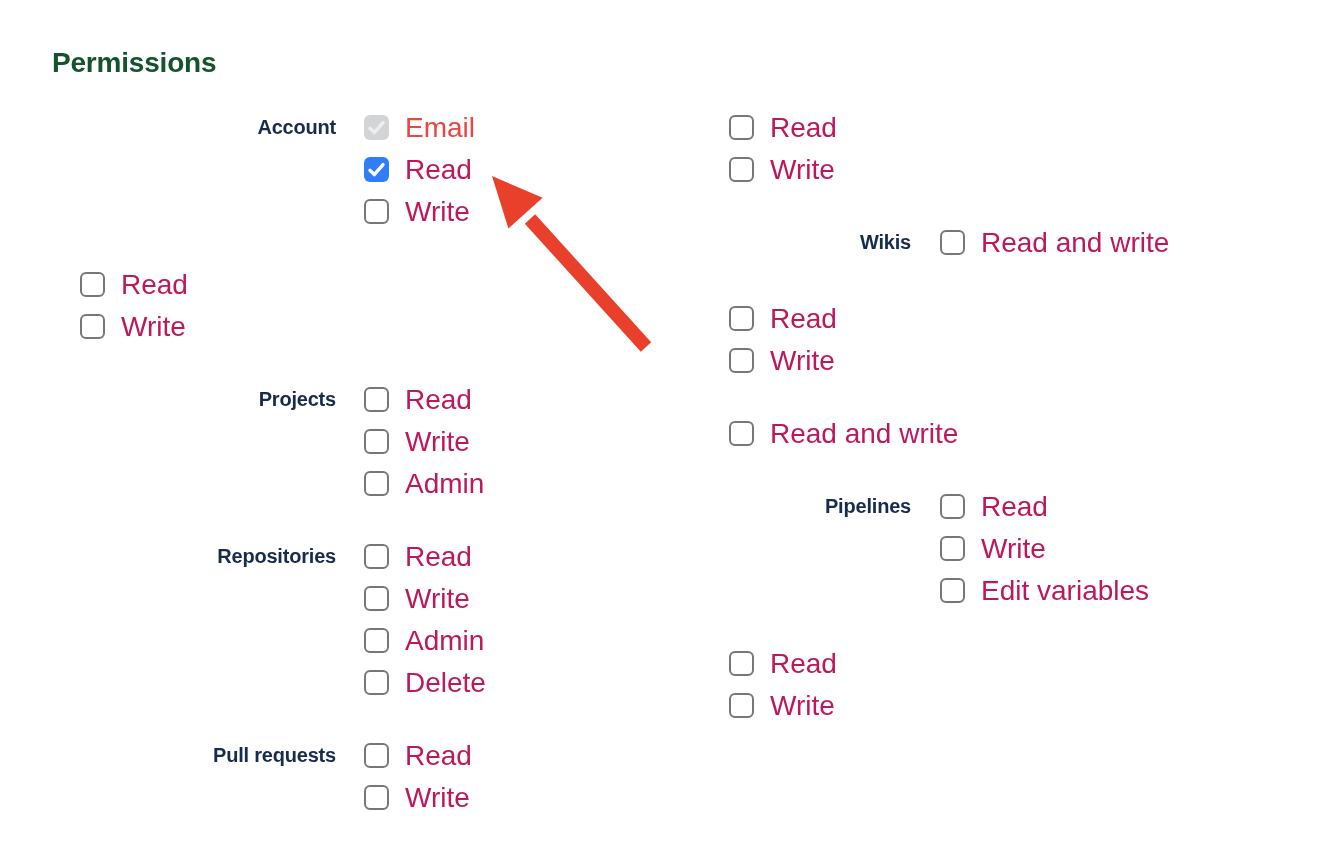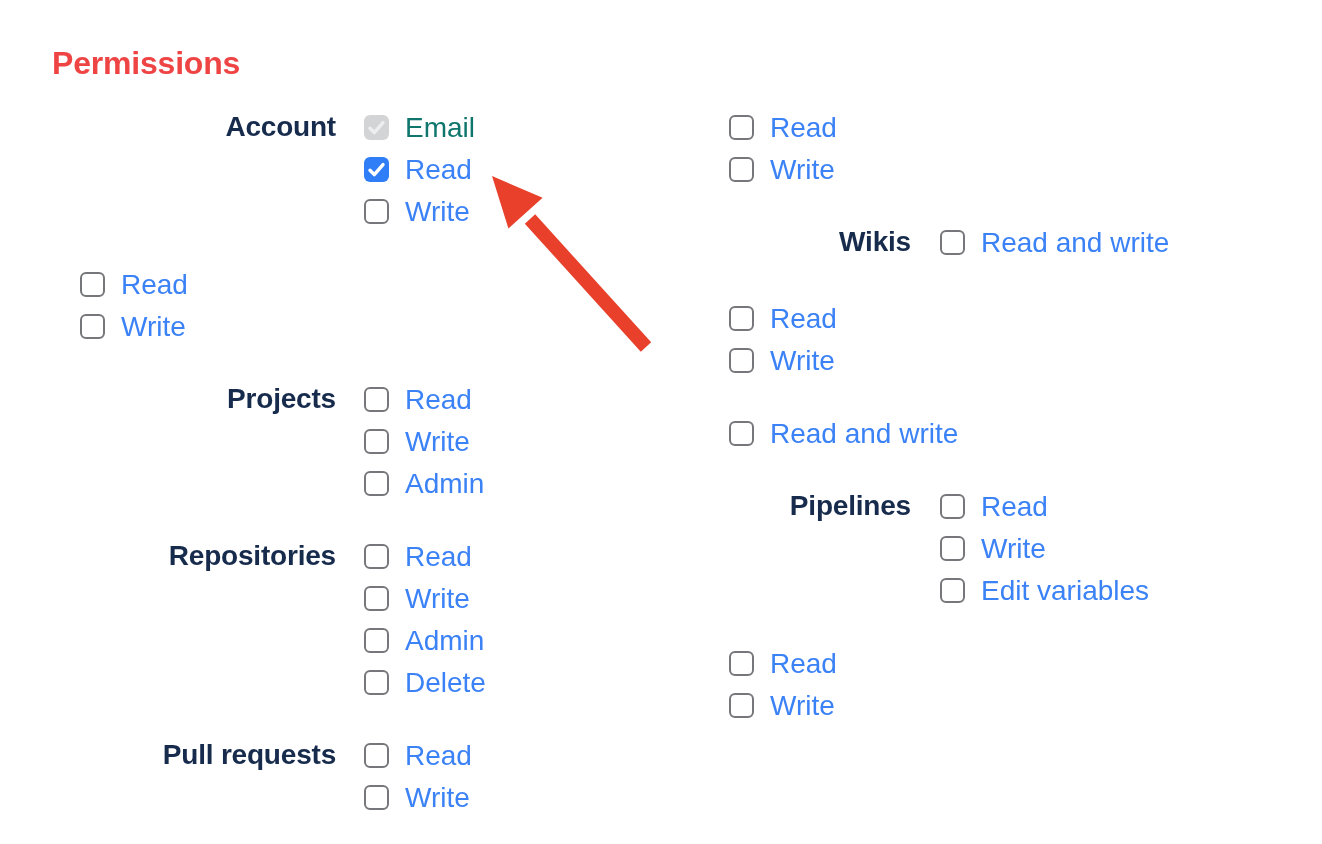--- a/index.html
+++ b/index.html
@@ -6,34 +6,34 @@
   html,body { margin:0; padding:0; background:#ffffff; }
   .page {
     position:relative;
     width:1322px; height:844px;
     background:#ffffff;
     font-family:"Liberation Sans", sans-serif;
     overflow:hidden;
   }
   .heading {
     position:absolute; left:52px; top:44px; margin:0;
-    font-size:32px; line-height:38px; font-weight:bold;
-    color:#ef4444; letter-spacing:-0.2px;
+    font-size:28px; line-height:38px; font-weight:bold;
+    color:#14532d; letter-spacing:-0.2px;
   }
   .col {
     position:absolute; top:115px;
     display:flex; flex-direction:column; gap:48px;
   }
   .col-left  { left:52px;  width:640px; }
   .col-right { left:700px; width:600px; }
 
   .perm-group { display:flex; align-items:flex-start; }
   .perm-label {
     flex:none; text-align:right;
-    font-size:28px; font-weight:bold; color:#172B4D;
+    font-size:20px; font-weight:bold; color:#172B4D;
     line-height:32px; margin-top:-4px; letter-spacing:-0.2px;
   }
   .col-left  .perm-label { width:284px; }
   .col-right .perm-label { width:211px; }
 
   .options { display:flex; flex-direction:column; gap:17px; }
   .col-left  .options { margin-left:28px; }
   .col-right .options { margin-left:29px; }
 
   .option { display:flex; align-items:center; height:25px; cursor:pointer; }
@@ -44,24 +44,24 @@
     border-radius:6px; box-sizing:border-box;
     display:inline-flex; align-items:center; justify-content:center;
   }
   .cb.unchecked        { background:#ffffff; border:2px solid #76777B; }
   .cb.checked          { background:#2F7EF7; color:#ffffff; }
   .cb.checked-disabled { background:#D3D4D6; color:#EDEEEF; }
   .cb svg { width:25px; height:25px; display:block; }
 
   .opt-label {
     margin-left:16px;
-    font-size:28px; line-height:25px; color:#3b82f6;
+    font-size:28px; line-height:25px; color:#be185d;
     white-space:nowrap;
   }
-  .option.disabled .opt-label { color:#0f766e; }
+  .option.disabled .opt-label { color:#ef4444; }
 
   .arrow { position:absolute; left:470px; top:165px; width:190px; height:195px; pointer-events:none; }
 </style>
 </head>
 <body>
 
 <div class="page">
   <h2 class="heading">Permissions</h2>
 
   <div class="col col-left">

